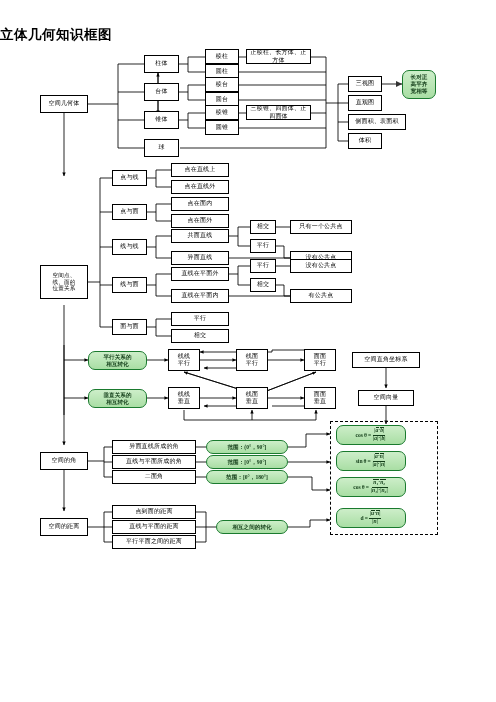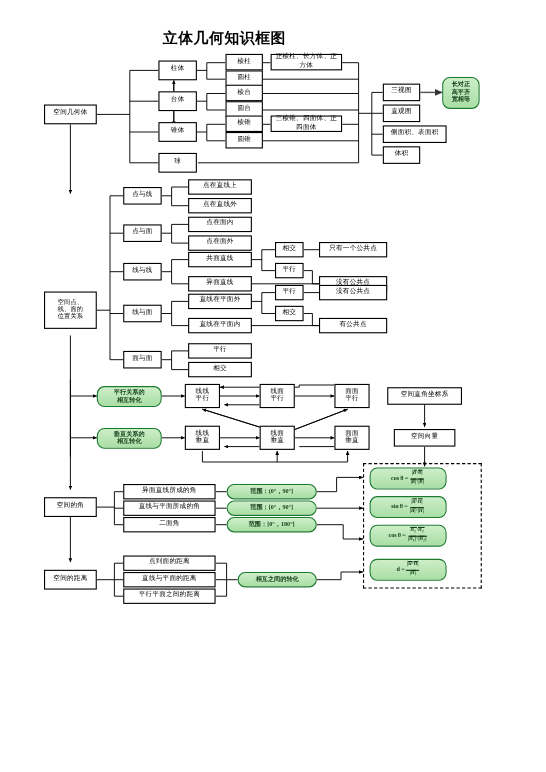--- a/index.html
+++ b/index.html
@@ -1,18 +1,18 @@
 <!DOCTYPE html>
 <html><head>
 <meta charset="utf-8">
 <style>
   html,body{margin:0;padding:0;background:#fff;}
   body{width:496px;height:702px;position:relative;font-family:"Liberation Serif","DejaVu Serif",serif;color:#000;overflow:hidden;}
   #canvas{position:absolute;left:0;top:0;width:496px;height:702px;}
-  .title{position:absolute;left:0;top:26px;width:408px;text-align:center;font-size:13.5px;font-weight:bold;letter-spacing:.5px;font-family:Liberation Serif, serif;}
+  .title{position:absolute;left:0;top:26px;width:408px;text-align:left;font-size:13.5px;font-weight:bold;letter-spacing:.5px;font-family:Liberation Serif, serif;}
   .bx{position:absolute;box-sizing:border-box;border:1px solid #000;background:#fff;display:flex;align-items:center;justify-content:center;text-align:center;font-size:6px;line-height:1.18;letter-spacing:.2px;padding:0 1px;}
   .grn{position:absolute;box-sizing:border-box;border:1px solid #1a7a2e;background:linear-gradient(180deg,#cdeec9,#a9dea4);border-radius:7px;display:flex;align-items:center;justify-content:center;text-align:center;font-size:5.6px;line-height:1.2;color:#123d18;padding:0 2px;font-weight:bold;}
   .grn .ml{display:flex;align-items:center;gap:1px;}
   .frac{display:inline-flex;flex-direction:column;align-items:center;line-height:1;}
   .frac .num{border-bottom:1px solid #123d18;padding:0 1px 0.5px;}
   .frac .den{padding:0.5px 1px 0;}
   .vec{position:relative;display:inline-block;font-style:italic;}
   .vec:after{content:"";position:absolute;left:0;right:-1px;top:-1.5px;height:1px;background:#123d18;}
   .dash{position:absolute;box-sizing:border-box;border:1.2px dashed #000;background:transparent;}
   .ml2{flex-direction:column;}

